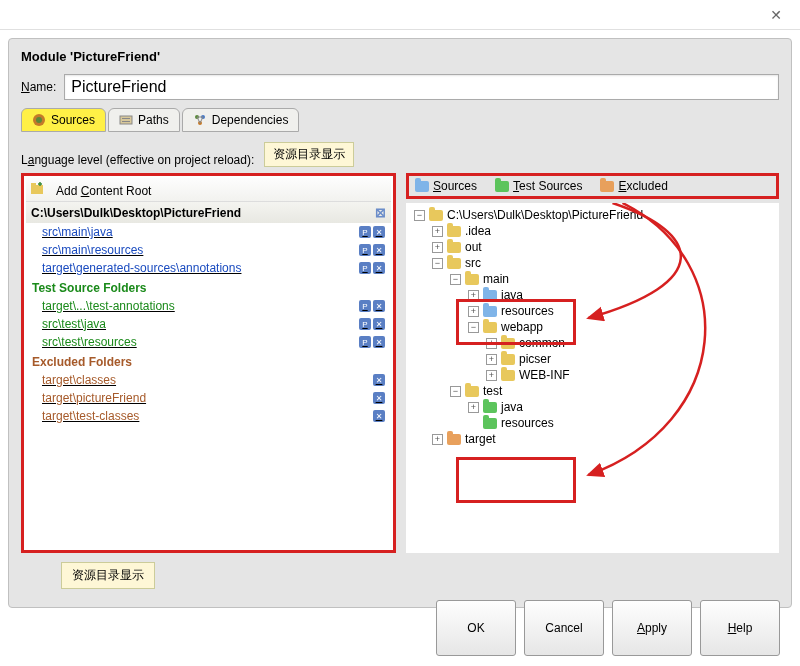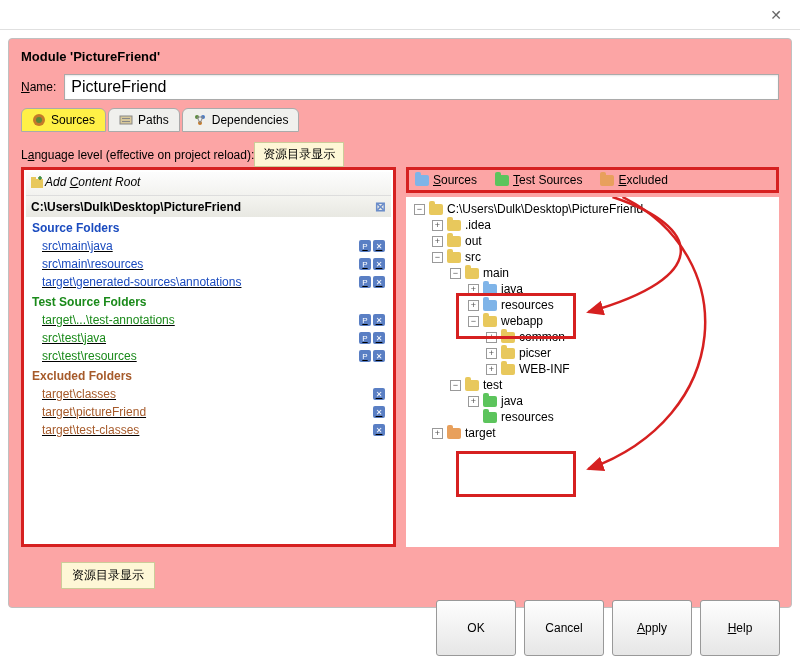--- a/index.html
+++ b/index.html
@@ -23,21 +23,21 @@
 .close-x {
   font-size: 14px;
   color: #666;
   cursor: pointer;
   padding: 4px 8px;
 }
 .panel {
   margin: 8px;
   border: 1px solid #c0c0c0;
   border-radius: 4px;
-  background: #fca5a5;
+  background: #e5e5e5;
   padding: 10px 12px;
   height: 570px;
   position: relative;
 }
 .module-title {
   font-weight: bold;
   margin-bottom: 10px;
   font-size: 13px;
 }
 .name-row {
@@ -77,22 +77,23 @@
 .tab.active {
   background: #fff046;
 }
 .tab-icon {
   width: 14px;
   height: 14px;
   display: inline-block;
 }
 .lang-row {
   display: flex;
-  align-items: center;
-  margin-bottom: 0;
+  align-items: flex-end;
+  gap: 10px;
+  margin-bottom: 6px;
 }
 .lang-row label .u { text-decoration: underline; }
 .lang-select {
   border: 1px solid #aaa;
   padding: 2px 4px;
   font-size: 12px;
   width: 290px;
   display: flex;
   justify-content: space-between;
   align-items: center;
@@ -116,26 +117,25 @@
 }
 .left-col {
   width: 375px;
   border: 3px solid #d62020;
   padding: 2px;
   background: #fff;
   height: 380px;
 }
 .add-root-row {
   display: flex;
-  align-items: flex-start;
-  gap: 1px;
+  align-items: flex-end;
+  gap: 12px;
   padding: 3px 4px;
   background: linear-gradient(#fdfdfd,#f2f2ef);
   border-bottom: 1px solid #ddd;
-  font-style: italic;
 }
 .add-root-row .u { text-decoration: underline; }
 .root-path {
   display: flex;
   justify-content: space-between;
   align-items: center;
   background: linear-gradient(#f4f4f0,#e8e8e2);
   padding: 3px 5px;
   font-weight: bold;
 }
@@ -336,21 +336,20 @@
               <path d="M10 1 L10 5 M8 3 L12 3" stroke="#3a8a3a" stroke-width="1.5"></path>
             </svg>
         </span>
         <span>Add <span class="u">C</span>ontent Root</span>
       </div>
       <div class="root-path">
         <span>C:\Users\Dulk\Desktop\PictureFriend</span>
         <span class="close-root">⊠</span>
       </div>
 
-      <div class="section-hdr blue">Source Folders</div>
       <div class="folder-row">
           <span class="path">src\main\java</span>
           <span class="acts">
             <span class="mini-btn">P</span>
             <span class="mini-btn">✕</span>
           </span>
         </div>
       <div class="folder-row">
           <span class="path">src\main\resources</span>
           <span class="acts">

